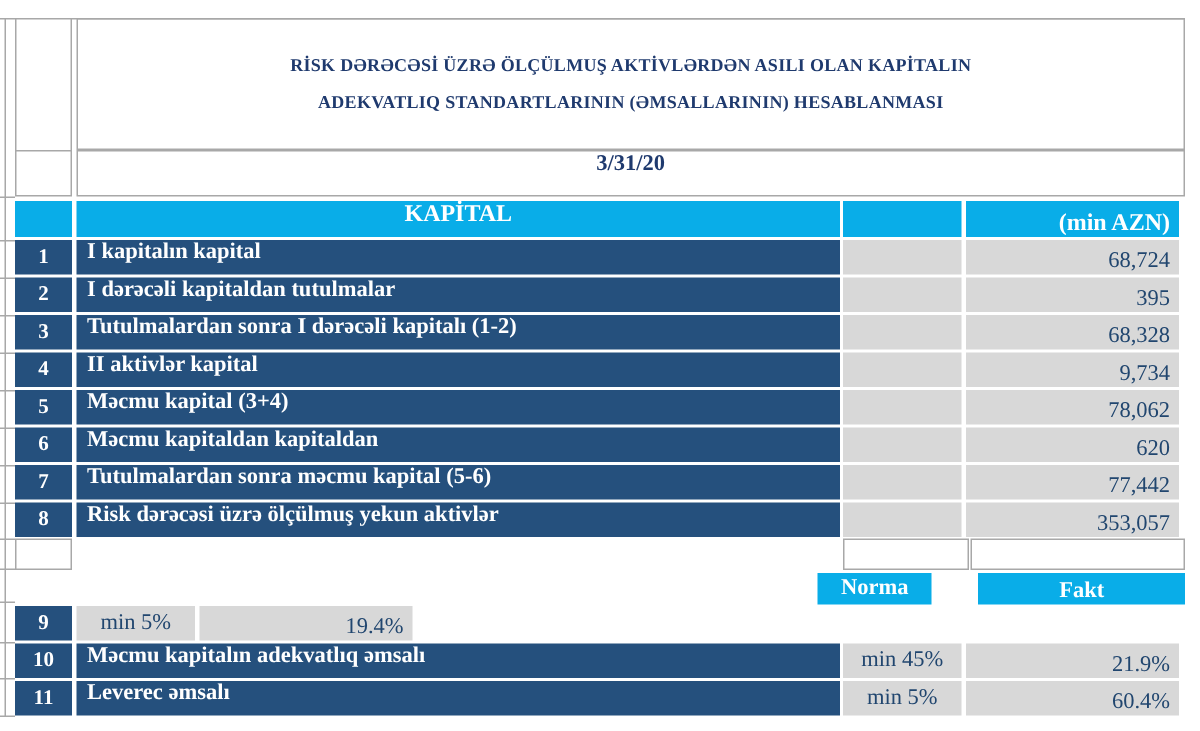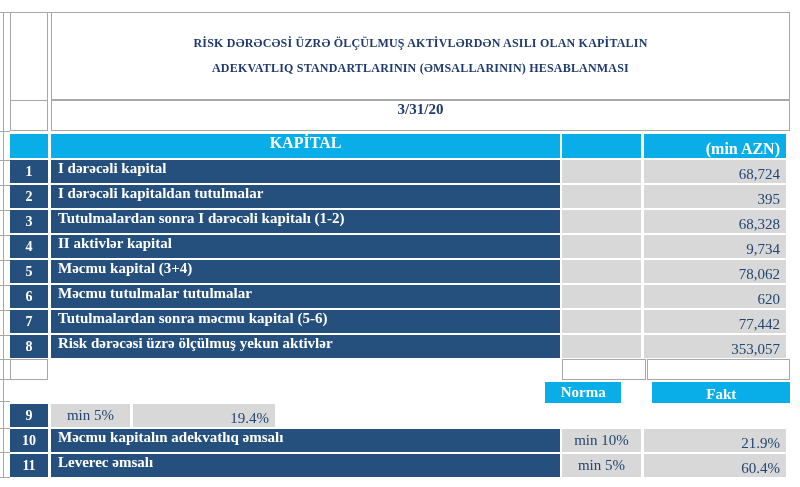--- a/index.html
+++ b/index.html
@@ -87,21 +87,21 @@
       <span>KAPİTAL</span>
     </div>
     <div class="c-mid cyan h24"></div>
     <div class="c-val cyan h24">
       <span>(min AZN)</span>
     </div>
   </div>
 
   <div class="trow h23 fs15" style="top:160px;">
     <div class="c-num navy h23 fs14">1</div>
-    <div class="c-label navy h23">I dərəcəli kapital</div>
+    <div class="c-label navy h23">I kapitalın kapital</div>
     <div class="c-mid gray h23"></div>
     <div class="c-val gray h23">68,724</div>
   </div>
   <div class="trow h23 fs15" style="top:185px;">
     <div class="c-num navy h23 fs14">2</div>
     <div class="c-label navy h23">I dərəcəli kapitaldan  tutulmalar</div>
     <div class="c-mid gray h23"></div>
     <div class="c-val gray h23">395</div>
   </div>
   <div class="trow h23 fs15" style="top:210px;">
@@ -117,21 +117,21 @@
     <div class="c-val gray h23">9,734</div>
   </div>
   <div class="trow h23 fs15" style="top:260px;">
     <div class="c-num navy h23 fs14">5</div>
     <div class="c-label navy h23">Məcmu kapital (3+4)</div>
     <div class="c-mid gray h23"></div>
     <div class="c-val gray h23">78,062</div>
   </div>
   <div class="trow h23 fs15" style="top:285px;">
     <div class="c-num navy h23 fs14">6</div>
-    <div class="c-label navy h23">Məcmu tutulmalar tutulmalar</div>
+    <div class="c-label navy h23">Məcmu kapitaldan kapitaldan</div>
     <div class="c-mid gray h23"></div>
     <div class="c-val gray h23">620</div>
   </div>
   <div class="trow h23 fs15" style="top:310px;">
     <div class="c-num navy h23 fs14">7</div>
     <div class="c-label navy h23">Tutulmalardan  sonra məcmu kapital (5-6)</div>
     <div class="c-mid gray h23"></div>
     <div class="c-val gray h23">77,442</div>
   </div>
   <div class="trow h23 fs15" style="top:335px;">
@@ -156,21 +156,21 @@
   </div>
 
   <div class="trow h23 fs15" style="top:404px;">
     <div class="c-num navy h23 fs14">9</div>
     <div class="c-mid gray h23">min 5%</div>
     <div class="c-val gray h23">19.4%</div>
   </div>
   <div class="trow h23 fs15" style="top:429px;">
     <div class="c-num navy h23 fs14">10</div>
     <div class="c-label navy h23">Məcmu kapitalın  adekvatlıq  əmsalı</div>
-    <div class="c-mid gray h23">min 10%</div>
+    <div class="c-mid gray h23">min 45%</div>
     <div class="c-val gray h23">21.9%</div>
   </div>
   <div class="trow h23 fs15" style="top:454px;">
     <div class="c-num navy h23 fs14">11</div>
     <div class="c-label navy h23">Leverec əmsalı</div>
     <div class="c-mid gray h23">min 5%</div>
     <div class="c-val gray h23">60.4%</div>
   </div>
 
 </div>

